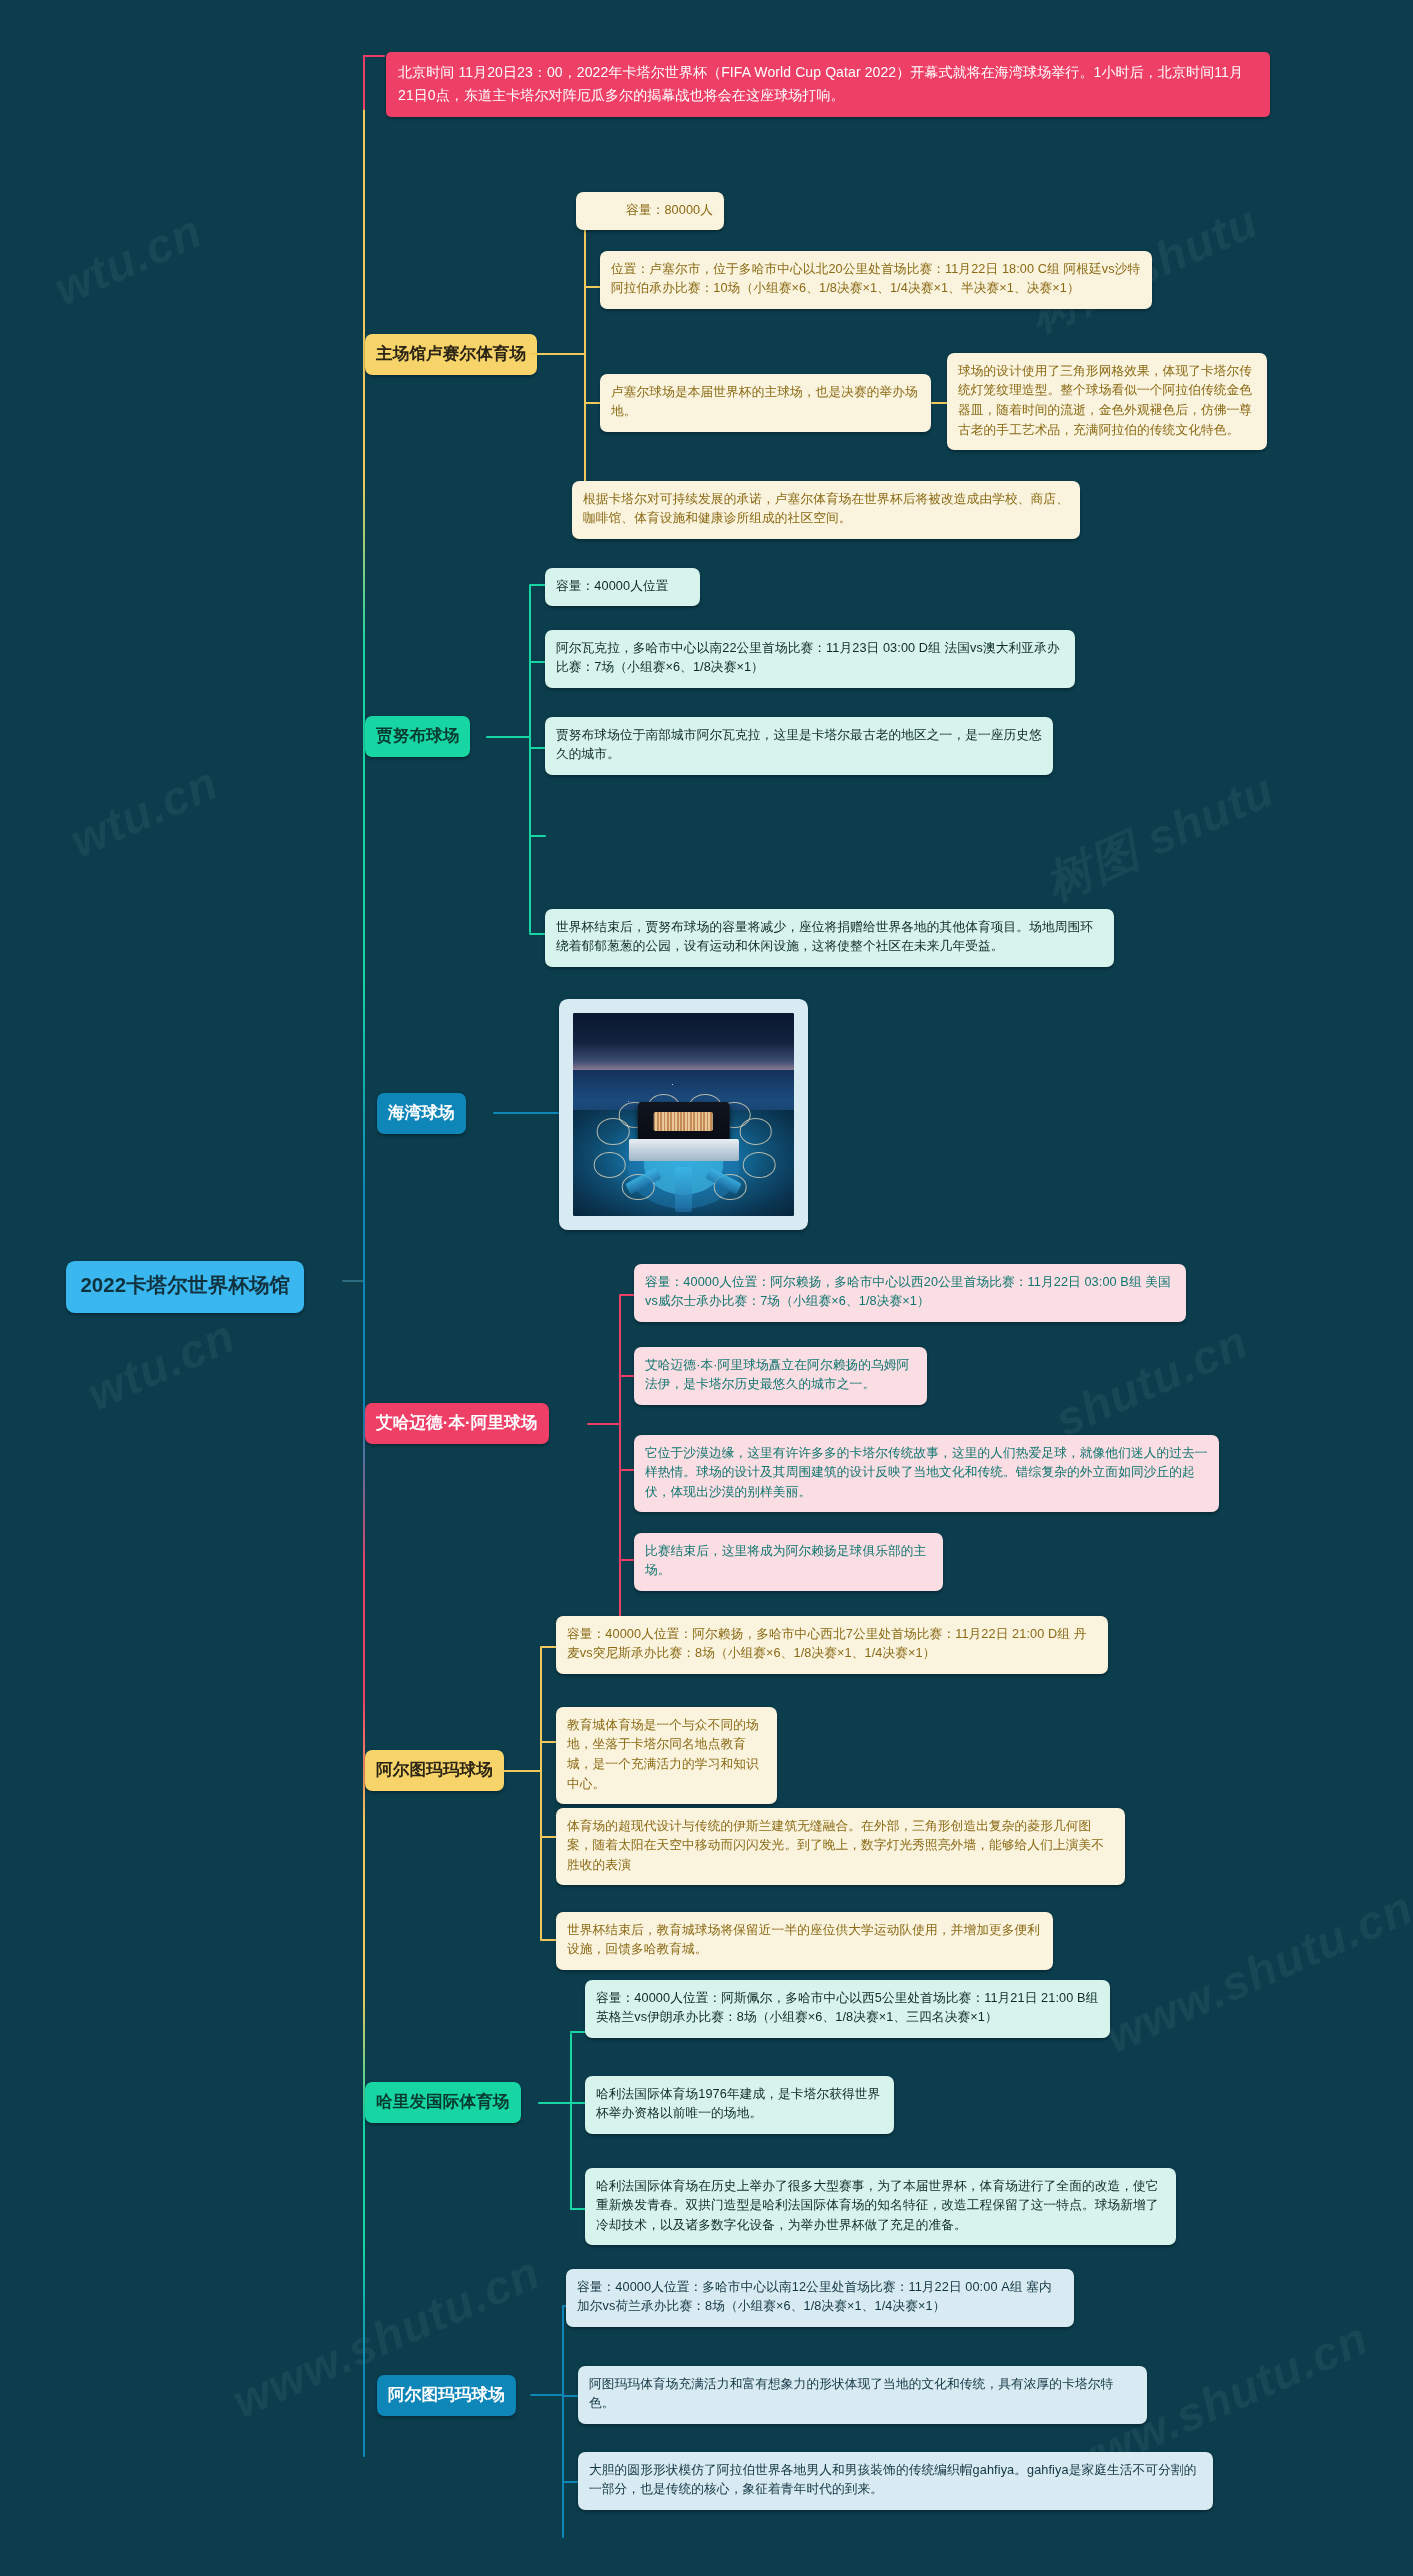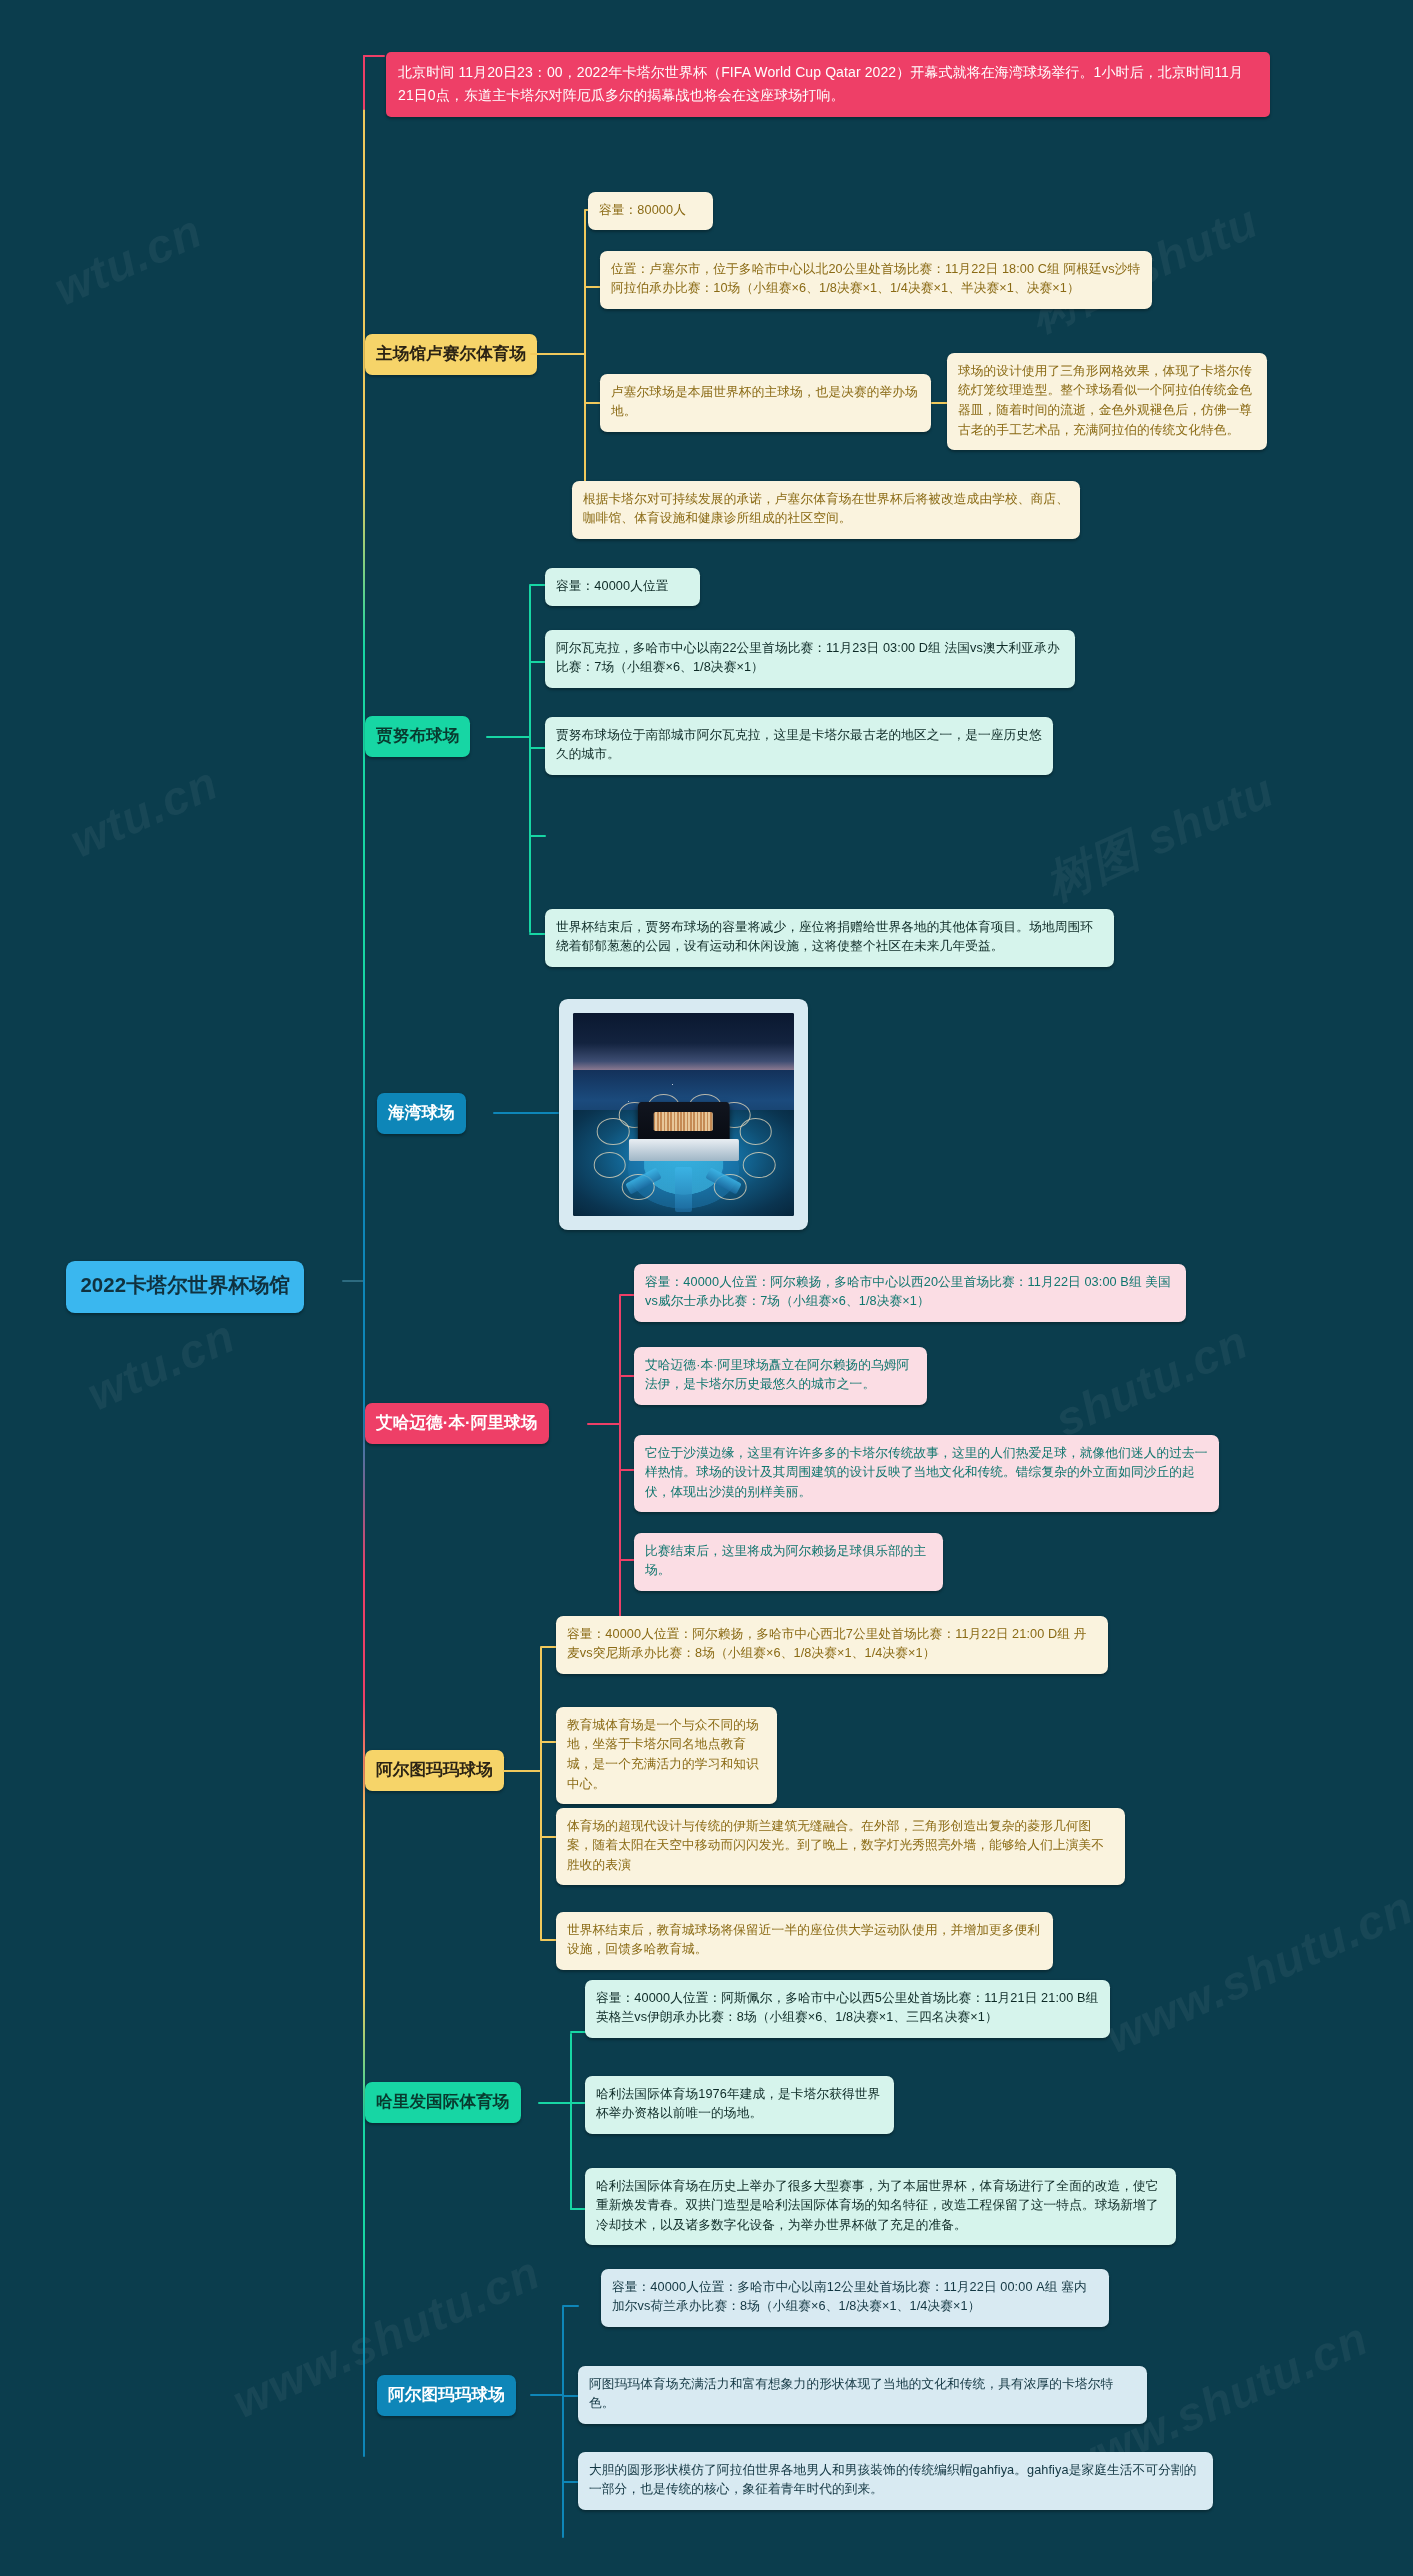--- a/index.html
+++ b/index.html
@@ -164,21 +164,21 @@
   <div class="node banner" style="left:386px; top:52px; width:884px;">北京时间 11月20日23：00，2022年卡塔尔世界杯（FIFA World Cup Qatar 2022）开幕式就将在海湾球场举行。1小时后，北京时间11月21日0点，东道主卡塔尔对阵厄瓜多尔的揭幕战也将会在这座球场打响。</div>
 
   <div class="node root" style="left:66px; top:1261px;">2022卡塔尔世界杯场馆</div>
 
   <div class="node topic t-gold" style="left:365px; top:334px;">主场馆卢赛尔体育场</div>
 
   <div class="cx" style="left:530px; top:353px; width:55px; background:#f0c95c;"></div>
   <div class="cy" style="left:584px; top:210px; height:309px; background:#f0c95c;"></div>
 
   <div class="cx" style="left:584px; top:209px; width:16.6px; background:#f0c95c;"></div>
-  <div class="node leaf l-gold" style="left:588px; top:192px; width:125px;">容量：80000人</div>
+  <div class="node leaf l-gold" style="left:576px; top:192px; width:148px;text-align:right;">容量：80000人</div>
 
   <div class="cx" style="left:584px; top:286px; width:16.6px; background:#f0c95c;"></div>
   <div class="node leaf l-gold" style="left:600px; top:251px; width:552px;">位置：卢塞尔市，位于多哈市中心以北20公里处首场比赛：11月22日 18:00 C组 阿根廷vs沙特阿拉伯承办比赛：10场（小组赛×6、1/8决赛×1、1/4决赛×1、半决赛×1、决赛×1）</div>
 
   <div class="cx" style="left:584px; top:402px; width:16.6px; background:#f0c95c;"></div>
   <div class="node leaf l-gold" style="left:600px; top:374px; width:331px;">卢塞尔球场是本届世界杯的主球场，也是决赛的举办场地。</div>
 
   <div class="cx" style="left:931px; top:402px; width:16.6px; background:#f0c95c;"></div>
   <div class="node leaf l-gold" style="left:947px; top:353px; width:320px;">球场的设计使用了三角形网格效果，体现了卡塔尔传统灯笼纹理造型。整个球场看似一个阿拉伯传统金色器皿，随着时间的流逝，金色外观褪色后，仿佛一尊古老的手工艺术品，充满阿拉伯的传统文化特色。</div>
 
@@ -284,21 +284,21 @@
 
   <div class="cx" style="left:570px; top:2208px; width:16.6px; background:#17d6a4;"></div>
   <div class="node leaf l-green" style="left:585px; top:2168px; width:591px;">哈利法国际体育场在历史上举办了很多大型赛事，为了本届世界杯，体育场进行了全面的改造，使它重新焕发青春。双拱门造型是哈利法国际体育场的知名特征，改造工程保留了这一特点。球场新增了冷却技术，以及诸多数字化设备，为举办世界杯做了充足的准备。</div>
 
   <div class="node topic t-blue" style="left:377px; top:2375px;">阿尔图玛玛球场</div>
 
   <div class="cx" style="left:530px; top:2394px; width:33px; background:#0e86b8;"></div>
   <div class="cy" style="left:562px; top:2306px; height:232px; background:#0e86b8;"></div>
 
   <div class="cx" style="left:562px; top:2305px; width:16.6px; background:#0e86b8;"></div>
-  <div class="node leaf l-blue" style="left:601px; top:2269px; width:508px;">容量：40000人位置：多哈市中心以南12公里处首场比赛：11月22日 00:00 A组 塞内加尔vs荷兰承办比赛：8场（小组赛×6、1/8决赛×1、1/4决赛×1）</div>
+  <div class="node leaf l-blue" style="left:566px; top:2269px; width:508px;">容量：40000人位置：多哈市中心以南12公里处首场比赛：11月22日 00:00 A组 塞内加尔vs荷兰承办比赛：8场（小组赛×6、1/8决赛×1、1/4决赛×1）</div>
 
   <div class="cx" style="left:562px; top:2395px; width:16.6px; background:#0e86b8;"></div>
   <div class="node leaf l-blue" style="left:578px; top:2366px; width:569px;">阿图玛玛体育场充满活力和富有想象力的形状体现了当地的文化和传统，具有浓厚的卡塔尔特色。</div>
 
   <div class="cx" style="left:562px; top:2481px; width:16.6px; background:#0e86b8;"></div>
   <div class="node leaf l-blue" style="left:578px; top:2452px; width:635px;">大胆的圆形形状模仿了阿拉伯世界各地男人和男孩装饰的传统编织帽gahfiya。gahfiya是家庭生活不可分割的一部分，也是传统的核心，象征着青年时代的到来。</div>
 
 </div>
 
 

